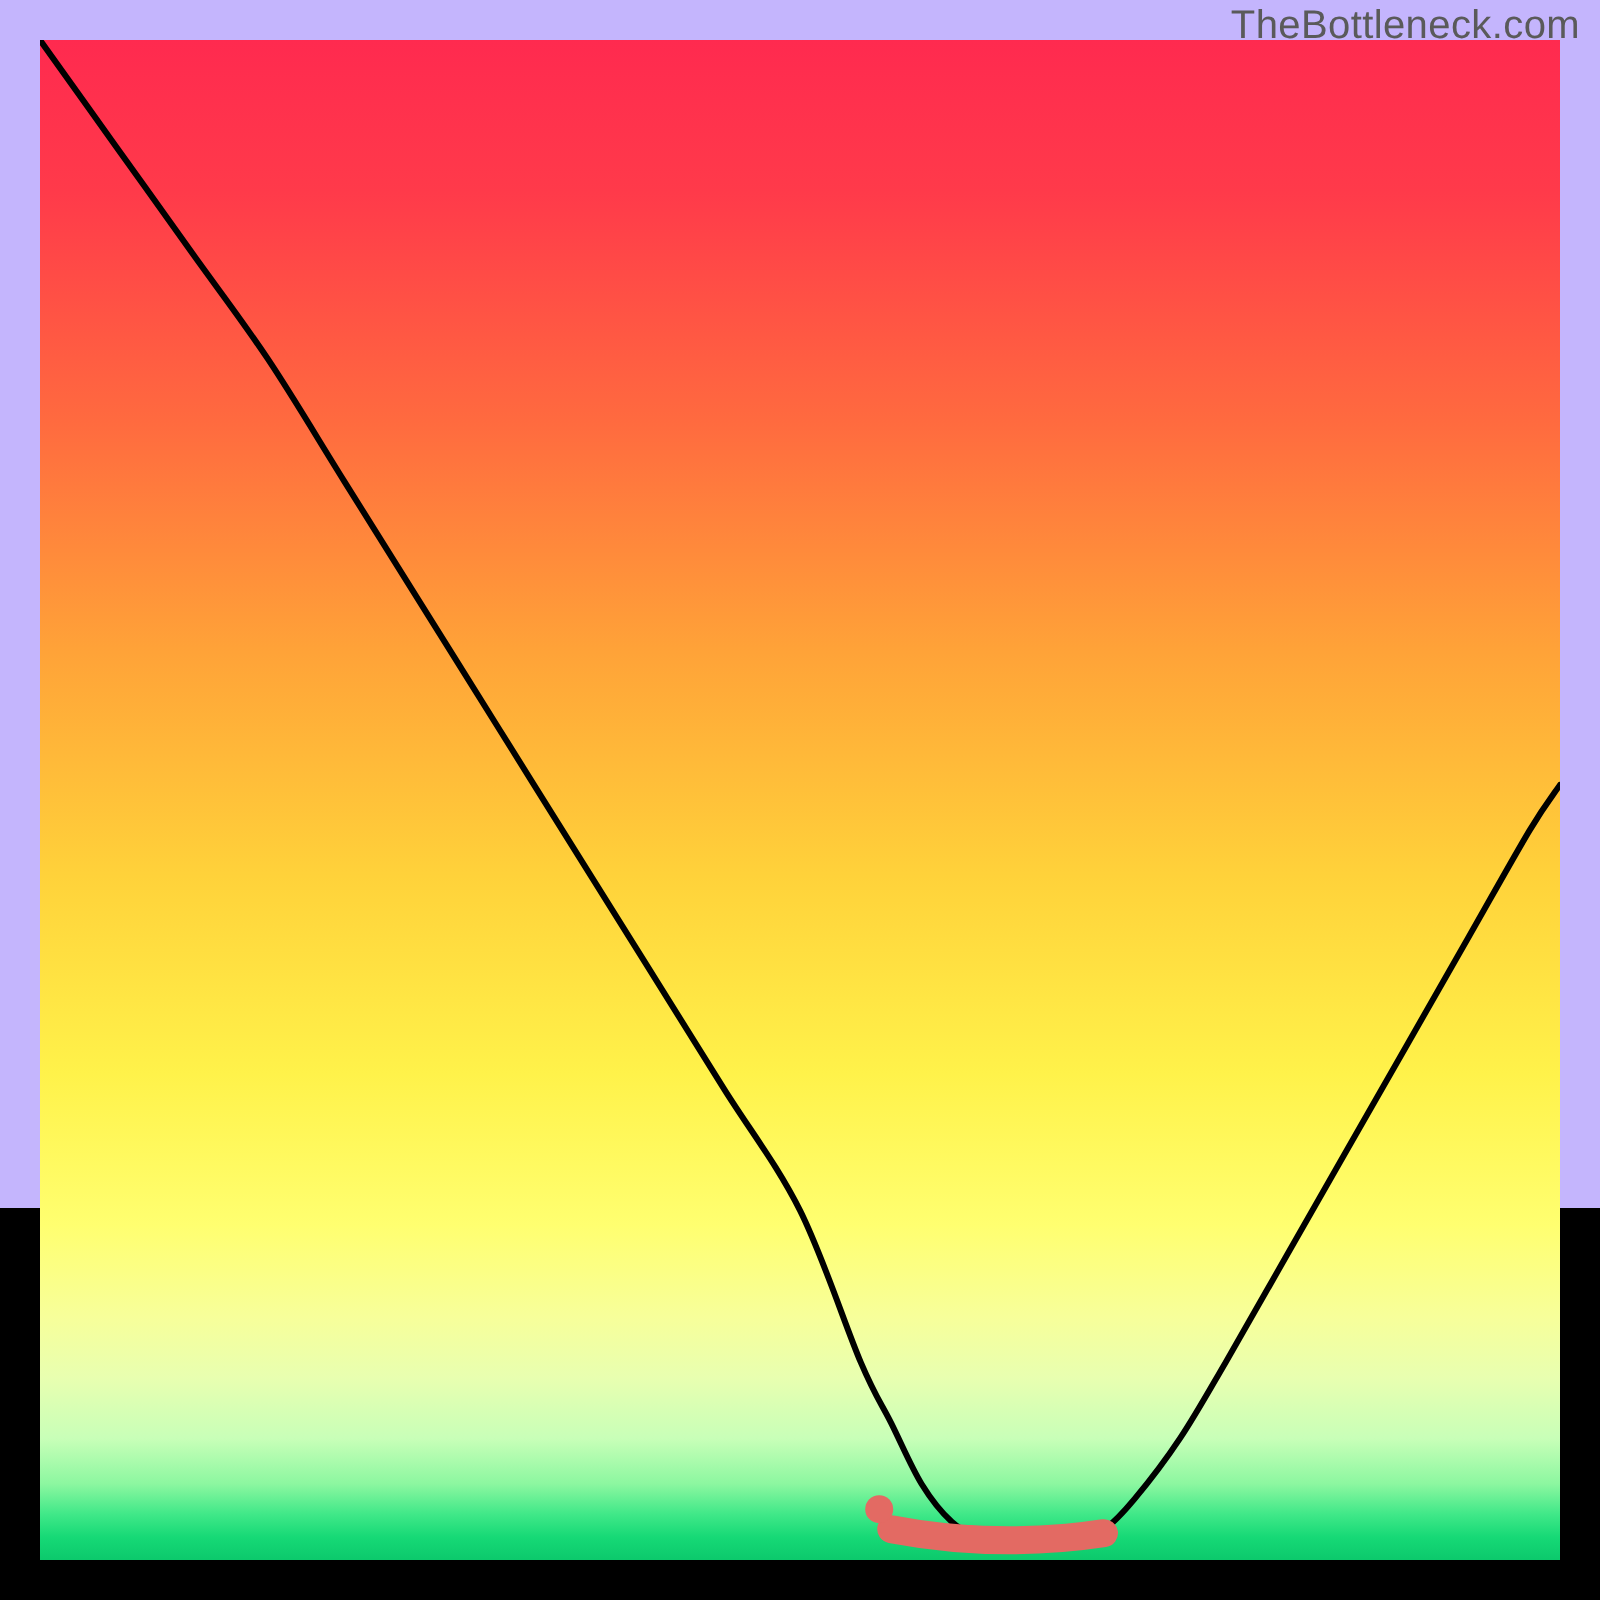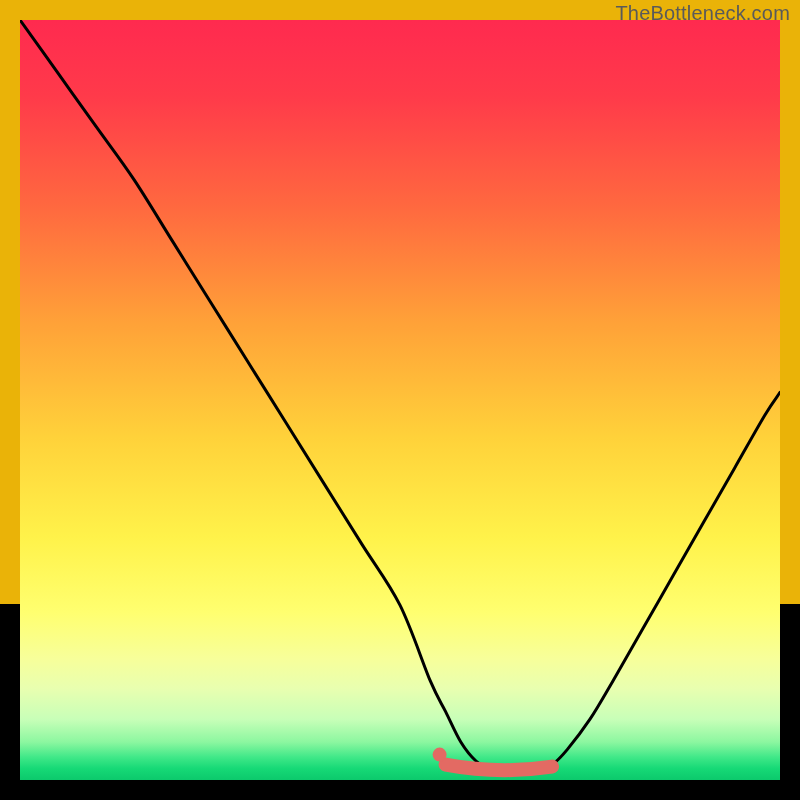--- a/index.html
+++ b/index.html
@@ -9,21 +9,21 @@
     height: 800px;
     background: #000;
     overflow: hidden;
   }
   .frame {
     position: absolute;
     left: 0;
     top: 0;
     width: 800px;
     height: 604px;
-    background: #eab308;
+    background: #c4b5fd;
   }
   .plot {
     position: absolute;
     left: 20px;
     top: 20px;
     width: 760px;
     height: 760px;
   }
   .gradient {
     position: absolute;

